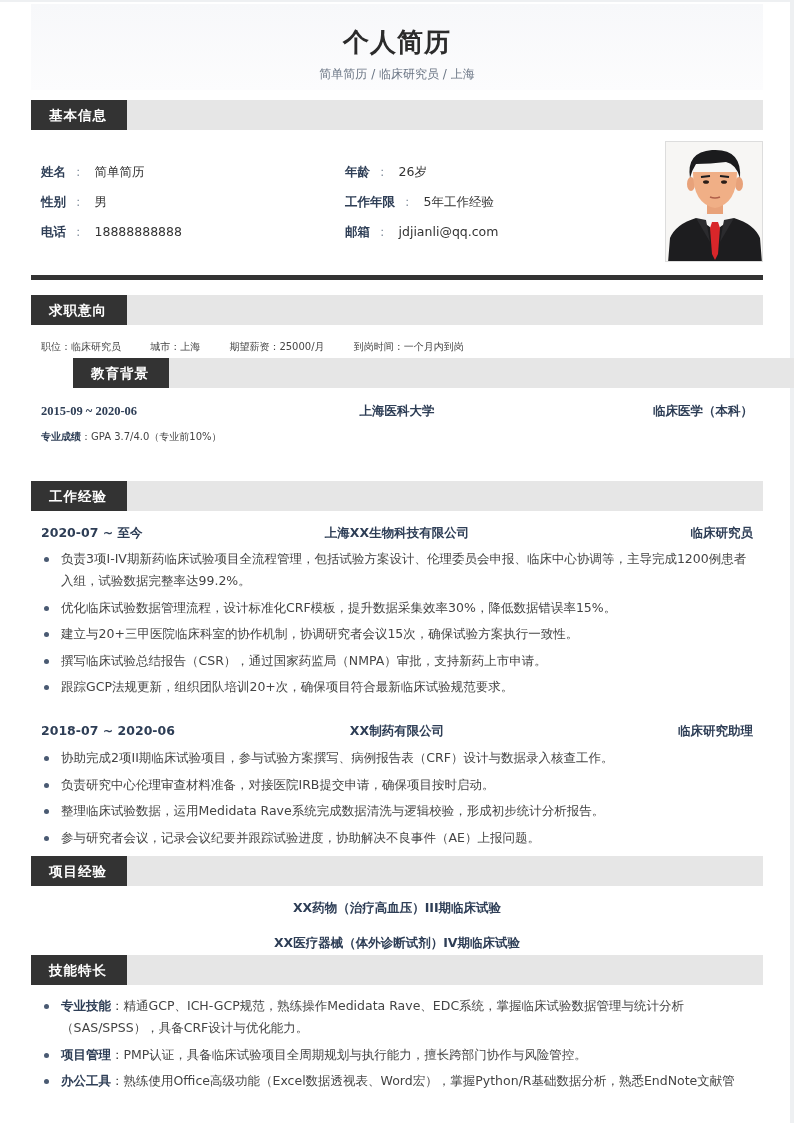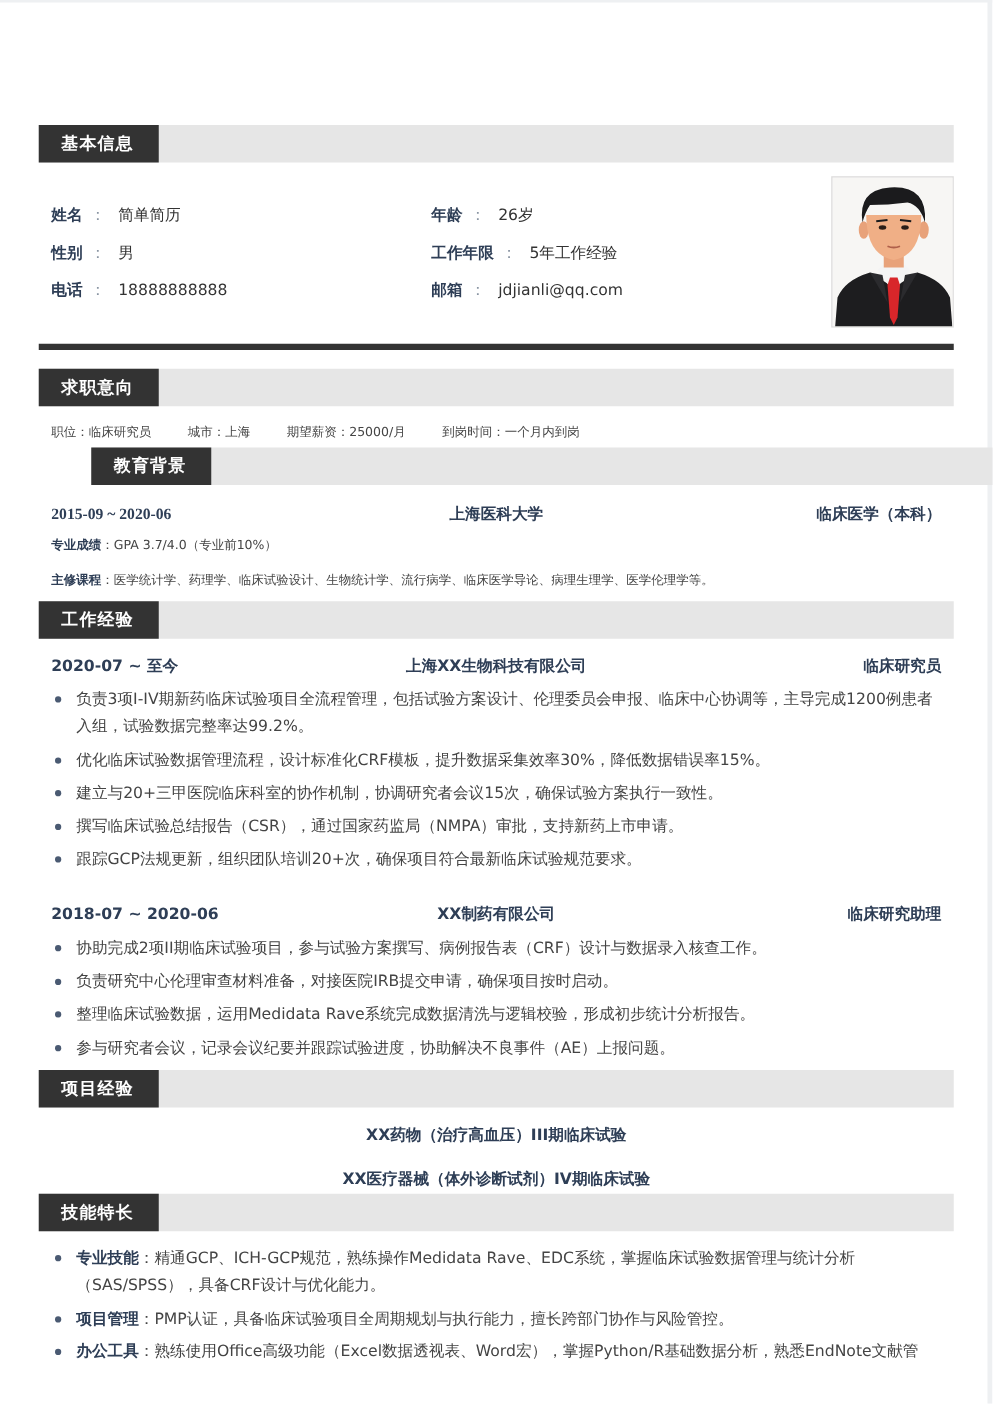--- a/index.html
+++ b/index.html
@@ -34,20 +34,24 @@
   ul.bul li::before { content: ""; position: absolute; left: 3px; top: 9px; width: 5px; height: 5px; border-radius: 50%; background: #4a5a72; }
   .intent span { margin-right: 26px; }
 
   .proj { position: absolute; left: 31px; width: 732px; text-align: center; font-size: 12.5px; font-weight: bold; color: #2e3e56; line-height: 18px; }
 </style>
 </head>
 <body>
 
 <div class="page">
 
+  <div class="header">
+    <div class="title">个人简历</div>
+    <div class="subtitle">简单简历 / 临床研究员 / 上海</div>
+  </div>
 
   <div class="sec" style="top:98px;">
     <span class="sec-label">基本信息</span>
   </div>
 
   <div class="info" style="left:41px; top:162px;">
     <span class="k">姓名</span><span class="colon">：</span><span class="v">简单简历</span>
   </div>
   <div class="info" style="left:41px; top:192px;">
     <span class="k">性别</span><span class="colon">：</span><span class="v">男</span>
@@ -112,23 +116,20 @@
     <span class="sec-label">教育背景</span>
   </div>
   <div class="row3" style="top:400px;font-family:Liberation Serif, serif;">
     <span class="c1">2015-09 ~ 2020-06</span>
     <span class="c2">上海医科大学</span>
     <span class="c3">临床医学（本科）</span>
   </div>
   <div class="line" style="top:426px;">
     <span class="kb">专业成绩</span><span>：GPA 3.7/4.0（专业前10%）</span>
   </div>
-  <div class="line" style="top:454px;">
-    <span class="kb">主修课程</span><span>：医学统计学、药理学、临床试验设计、生物统计学、流行病学、临床医学导论、病理生理学、医学伦理学等。</span>
-  </div>
 
   <div class="sec" style="top:479px;">
     <span class="sec-label">工作经验</span>
   </div>
   <div class="row3" style="top:522px;">
     <span class="c1">2020-07 ~ 至今</span>
     <span class="c2">上海XX生物科技有限公司</span>
     <span class="c3">临床研究员</span>
   </div>
   <ul class="bul" style="top:546px;">

